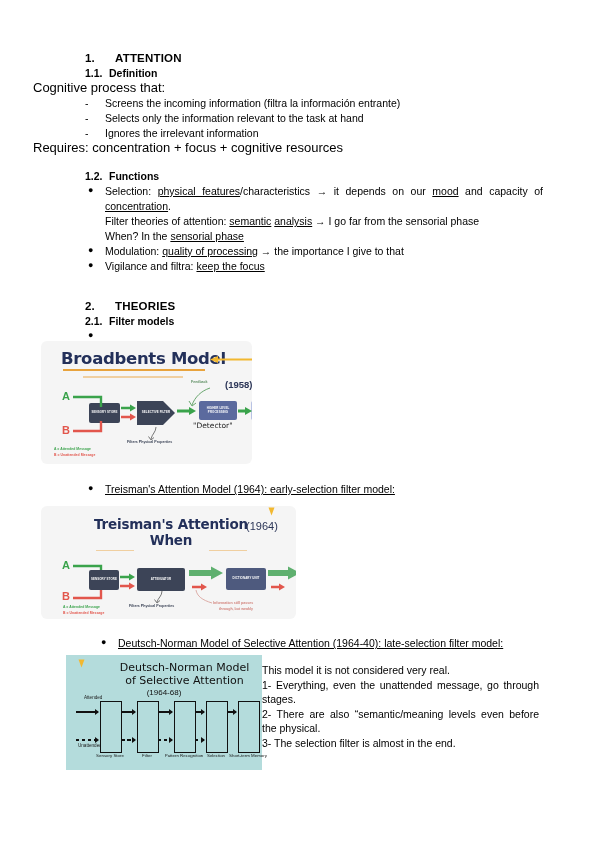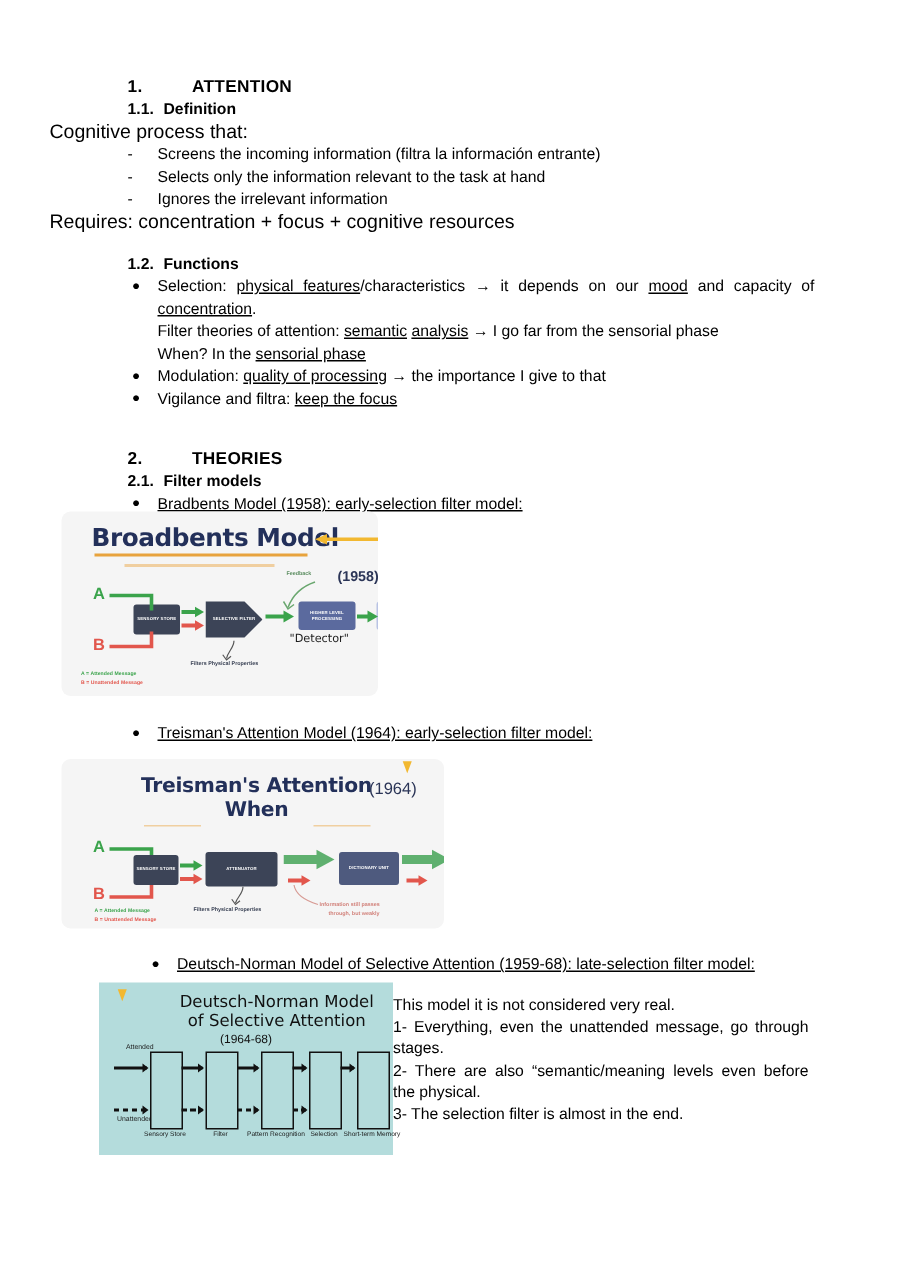--- a/index.html
+++ b/index.html
@@ -8,21 +8,21 @@
     font-family:"Liberation Sans", sans-serif;
     color:#000000;
     -webkit-font-smoothing:antialiased;
   }
   .page{position:absolute;left:0;top:0;width:599px;height:848px;}
 
   
   .doc{position:absolute;left:33px;top:52px;width:510px;}
   .h1{font-size:11.5px;font-weight:bold;letter-spacing:.2px;margin:0 0 3px 0;padding-left:52px;position:relative;}
   .h1 .num{position:absolute;left:52px;top:0;}
-  .h1 .txt{display:inline-block;margin-left:43px;}
+  .h1 .txt{display:inline-block;margin-left:30px;}
   .h2{font-size:10.5px;font-weight:bold;margin:0 0 2px 0;padding-left:52px;position:relative;}
   .h2 .num{position:absolute;left:52px;top:0;}
   .h2 .txt{display:inline-block;margin-left:24px;}
   .p{font-size:13px;margin:0 0 1px 0;line-height:14px;}
   .dashline{font-size:10.5px;line-height:15px;margin:0;padding-left:72px;position:relative;}
   .dashline .dash{position:absolute;left:52px;top:0;}
   .bullet{font-size:10.5px;line-height:15px;margin:0;padding-left:72px;position:relative;}
   .bullet .bt{position:absolute;left:55px;top:-1px;font-size:9px;}
   .sub{font-size:10.5px;line-height:15px;margin:0;padding-left:72px;}
   u{text-decoration:underline;text-underline-offset:1px;}
@@ -153,32 +153,31 @@
       <span class="txt">THEORIES</span>
     </div>
 
     <div class="h2">
       <span class="num">2.1.</span>
       <span class="txt">Filter models</span>
     </div>
 
     <p class="bullet">
       <span class="bt">●</span>
-      <u>Bradbents Model (1958): early-selection filter model:</u>
     </p>
   </div>
 
   <p class="bullet" style="position:absolute;left:33px;top:482px;width:510px;">
     <span class="bt">●</span>
     <u>Treisman's Attention Model (1964): early-selection filter model:</u>
   </p>
 
   <p class="bullet" style="position:absolute;left:33px;top:636px;width:510px;padding-left:85px;">
     <span class="bt" style="left:68px;">●</span>
-    <u>Deutsch-Norman Model of Selective Attention (1959-68): late-selection filter model:</u>
+    <u>Deutsch-Norman Model of Selective Attention (1964-40): late-selection filter model:</u>
   </p>
 
   <div class="fig1">
     <div class="fig1-title">Broadbents Model</div>
     <div class="fig1-ul1"></div>
     <div class="fig1-ul2"></div>
     <div class="fig1-year">(1958)</div>
 
     <svg class="yarrow" viewBox="0 0 43 9">
       <path d="M8,4.5 L43,4.5" stroke="#f2b830" stroke-width="2.2" fill="none"></path>

